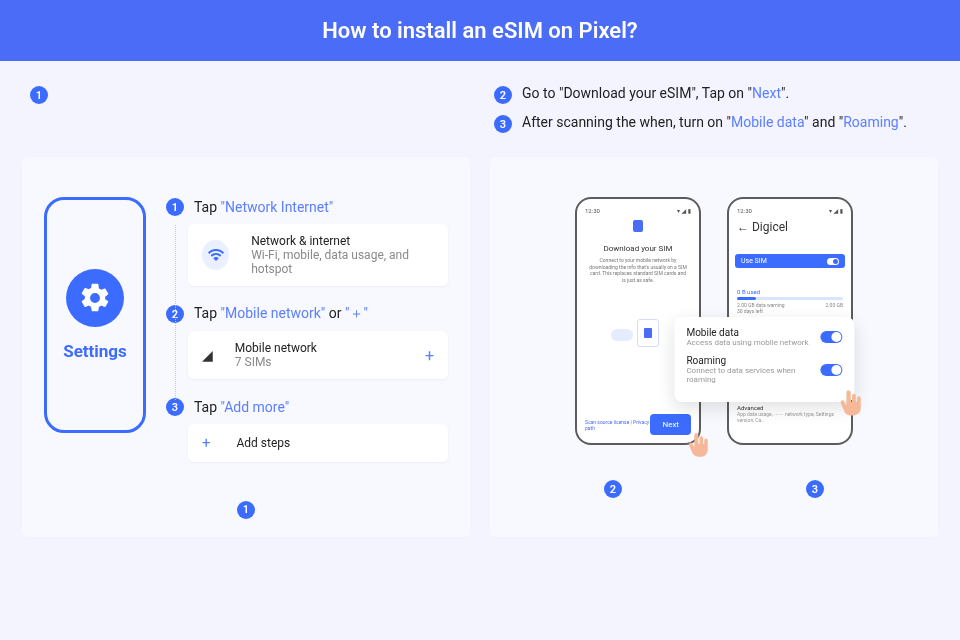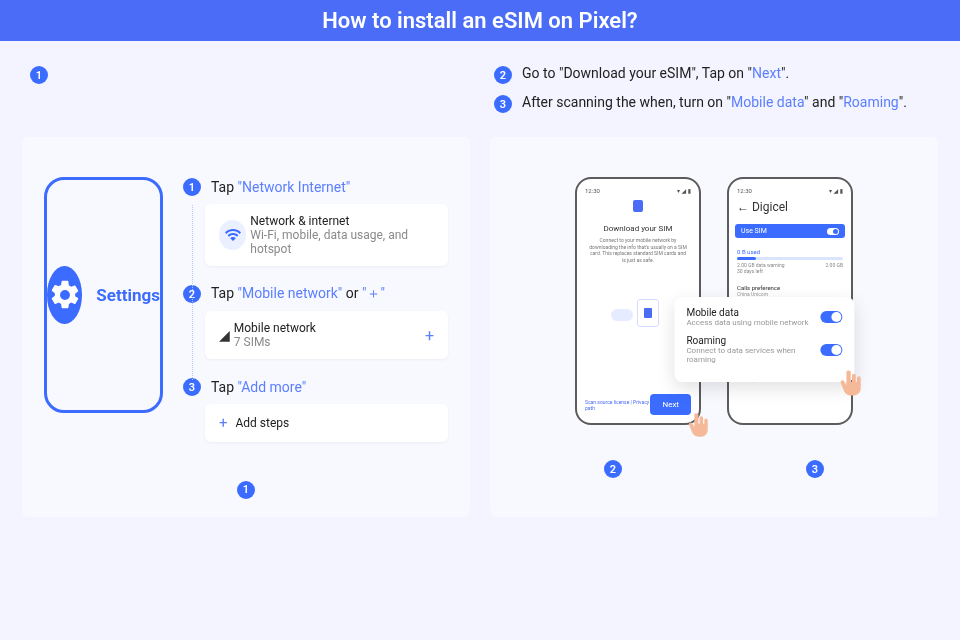--- a/index.html
+++ b/index.html
@@ -1,33 +1,33 @@
 <!DOCTYPE html>
 <html><head>
 <meta charset="utf-8">
 <style>
   * { box-sizing: border-box; margin: 0; padding: 0; }
   body { font-family: -apple-system, BlinkMacSystemFont, "Segoe UI", Roboto, sans-serif; background: #f3f4ff; width: 960px; height: 640px; overflow: hidden; }
-  .header { background: #4a6cf7; color: #fff; text-align: center; padding: 8px 0; font-size: 22px; font-weight: 600; }
+  .header { background: #4a6cf7; color: #fff; text-align: center; padding: 18px 0; font-size: 22px; font-weight: 600; }
   .instructions { display: flex; padding: 24px 30px 14px 30px; gap: 28px; }
   .inst-col { flex: 1; }
   .inst-row { display: flex; align-items: flex-start; gap: 10px; margin-bottom: 10px; font-size: 14px; color: #222; }
   .num-badge { width: 18px; height: 18px; border-radius: 50%; background: #3b6cff; color: #fff; font-size: 11px; font-weight: 600; display: inline-flex; align-items: center; justify-content: center; flex-shrink: 0; margin-top: 1px; }
   .inst-row .hl { color: #5b7fff; }
   .panels { display: flex; gap: 20px; padding: 0 22px 22px 22px; }
   .panel { background: #f8f9ff; border-radius: 6px; flex: 1; padding: 40px 22px 18px 22px; position: relative; }
   
   .left-inner { display: flex; gap: 20px; }
-  .phone { width: 119px; height: 236px; border: 3px solid #3b6cff; border-radius: 20px; display: flex; flex-direction: row; align-items: center; justify-content: center; gap: 14px; }
+  .phone { width: 102px; height: 236px; border: 3px solid #3b6cff; border-radius: 20px; display: flex; flex-direction: column; align-items: center; justify-content: center; gap: 14px; }
   .gear-circle { width: 58px; height: 58px; border-radius: 50%; background: #3b6cff; display: flex; align-items: center; justify-content: center; }
   .settings-label { color: #3b6cff; font-weight: 700; font-size: 17px; }
   .steps-col { flex: 1; position: relative; }
   .step-line { display: flex; align-items: center; gap: 10px; font-size: 14px; color: #222; }
   .step-line .hl { color: #5b7fff; }
-  .card { background: #fff; border-radius: 6px; padding: 10px 14px; margin: 8px 0 18px 22px; box-shadow: 0 1px 3px rgba(0,0,0,0.05); display: flex; align-items: center; gap: 4px; font-size: 12px; color: #222; }
+  .card { background: #fff; border-radius: 6px; padding: 10px 14px; margin: 8px 0 18px 22px; box-shadow: 0 1px 3px rgba(0,0,0,0.05); display: flex; align-items: center; gap: 22px; font-size: 12px; color: #222; }
   .card .sub { color: #8a8a8a; font-size: 12px; }
   .wifi-ico { width: 30px; height: 30px; border-radius: 50%; background: #eaf0ff; display: flex; align-items: center; justify-content: center; }
   .sim-ico { font-size: 14px; color: #333; }
   .card-plus { margin-left: auto; color: #5b7fff; font-size: 16px; }
   .add-plus { color: #5b7fff; font-size: 15px; margin-right: 4px; }
   .dots { position: absolute; left: 9px; top: 28px; bottom: 80px; border-left: 1px dotted #b9c8ff; }
   .panel-badge-row { text-align: center; margin-top: 18px; }
   
   .right-inner { display: flex; gap: 26px; justify-content: center; align-items: flex-start; position: relative; }
   .rphone { width: 126px; height: 248px; background: #fff; border: 2px solid #5c5c5c; border-radius: 16px; padding: 8px 8px 10px 8px; position: relative; font-size: 6px; color: #333; }
@@ -37,21 +37,21 @@
   .p2-art { margin: 36px auto 24px; width: 54px; height: 36px; position: relative; }
   .cloud { position: absolute; left: 0; top: 10px; width: 22px; height: 12px; background: #e6ecff; border-radius: 8px; }
   .simcard { position: absolute; right: 6px; top: 0; width: 22px; height: 28px; background: #fff; border: 1px solid #d6dcff; border-radius: 3px; display:flex; align-items:center; justify-content:center; }
   .simcard-inner { width: 8px; height: 10px; background: #4a6cf7; border-radius: 1px; }
   .p2-footer { position: absolute; bottom: 8px; left: 8px; right: 8px; display: flex; justify-content: space-between; align-items: center; }
   .p2-links { font-size: 5px; color: #4a6cf7; }
   .next-btn { background: #3b6cff; color: #fff; font-size: 8px; padding: 6px 12px; border-radius: 4px; }
   .hand { position: absolute; right: -14px; bottom: -16px; width: 28px; height: 28px; }
   
   .p3-back { font-size: 12px; color: #333; }
-  .p3-tog-row { background: #3b6cff; color: #fff; font-size: 7px; padding: 3px 6px; display: flex; justify-content: space-between; align-items: center; margin: 10px -2px; border-radius: 3px; gap: 31px; }
+  .p3-tog-row { background: #3b6cff; color: #fff; font-size: 7px; padding: 3px 6px; display: flex; justify-content: space-between; align-items: center; margin: 20px -2px; border-radius: 3px; gap: 31px; }
   .p3-sec { font-size: 6px; color: #3b6cff; margin-top: 6px; }
   .p3-bar { margin-top: 2px; height: 3px; background: #dbe4ff; border-radius: 2px; position: relative; }
   .p3-bar-fill { position: absolute; left: 0; top: 0; bottom: 0; width: 18%; background: #3b6cff; border-radius: 2px; }
   .p3-bar-labels { display: flex; justify-content: space-between; font-size: 5px; color: #888; margin-top: 2px; }
   .p3-item { margin-top: 10px; font-size: 6px; }
   .p3-item .sub { color: #9a9a9a; font-size: 5px; }
   
   .popout { position: absolute; left: 50%; top: 120px; transform: translateX(-22%); width: 180px; background: #fff; border-radius: 8px; box-shadow: 0 6px 18px rgba(0,0,0,0.12); padding: 10px 12px; z-index: 5; }
   .pop-row { display: flex; align-items: center; justify-content: space-between; margin-bottom: 8px; }
   .pop-row:last-child { margin-bottom: 0; }

